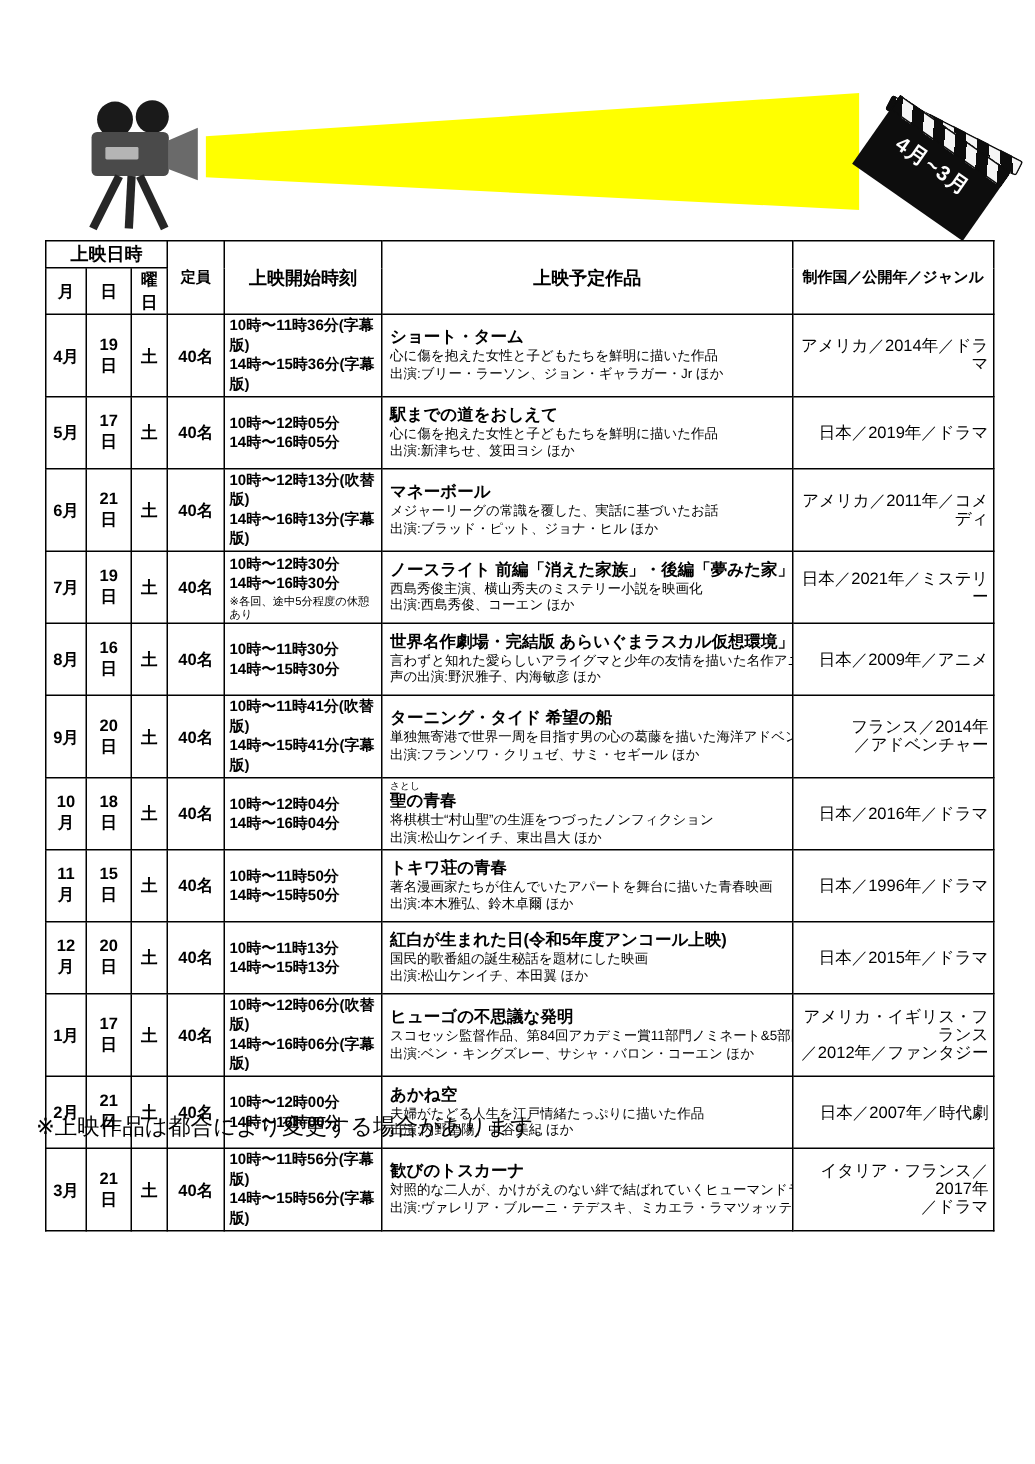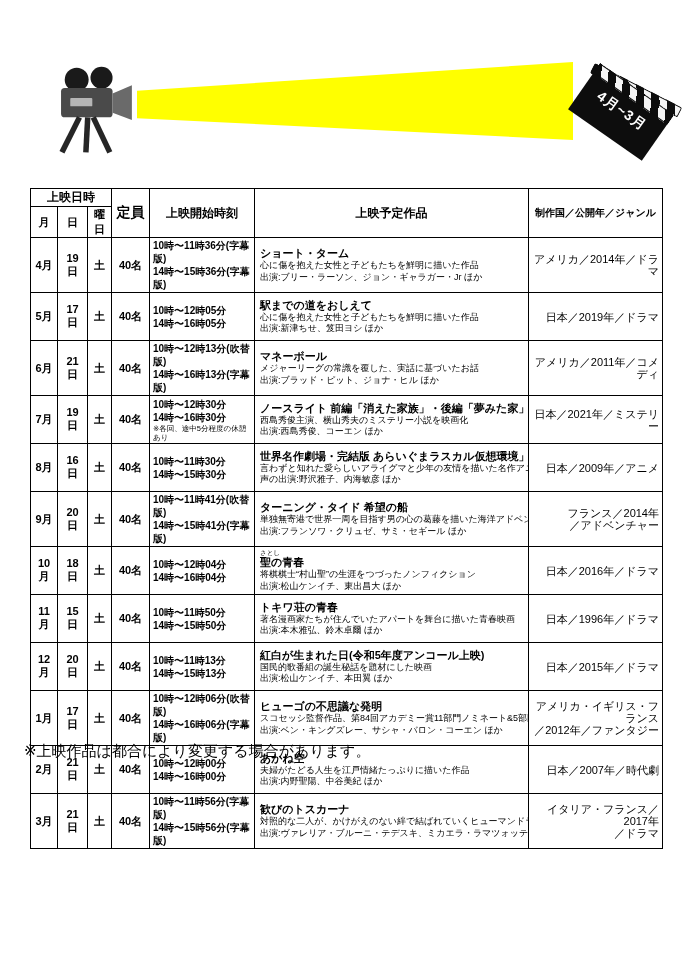--- a/index.html
+++ b/index.html
@@ -20,26 +20,26 @@
         transform:rotate(27deg);transform-origin:left bottom;box-shadow:0 0 0 1px #0d0d0d inset;}
   .clapper-board{position:absolute;left:16px;top:36px;width:90px;height:56px;background:#0d0d0d;
         transform:rotate(35deg);}
   .clapper-board::before{content:"";position:absolute;left:0;top:0;width:100%;height:12px;
         background:repeating-linear-gradient(60deg,#0d0d0d 0 8px,#f5f5f5 8px 15px);
         box-shadow:0 0 0 1px #0d0d0d inset;}
   .clapper-label{position:absolute;left:0;top:18px;width:100%;text-align:center;color:#fff;
         font-weight:bold;font-size:14px;letter-spacing:1px;}
 
   
-  table.schedule{position:absolute;left:30px;top:160px;width:632px;border-collapse:collapse;table-layout:fixed;margin-top:28px;}
+  table.schedule{position:absolute;left:30px;top:160px;width:632px;border-collapse:collapse;table-layout:fixed;}
   .schedule th,.schedule td{border:1px solid #000;padding:1px 3px;vertical-align:middle;overflow:hidden;}
   .schedule thead th{font-weight:bold;text-align:center;padding:0 1px;}
   .h-date{font-size:12px;height:17px;}
   .h-sub{font-size:11px;height:16px;}
-  .h-cap{font-size:14px;}
+  .h-cap{font-size:10px;}
   .h-time,.h-film{font-size:12px;}
   .h-country{font-size:10px;}
   .schedule tbody td{height:45px;}
   td.c{text-align:center;font-weight:bold;font-size:11px;}
   td.times{text-align:left;font-weight:bold;font-size:10px;line-height:13px;}
   .time-note{font-weight:normal;font-size:7.5px;line-height:9px;}
   td.film{padding-left:5px;}
   .furigana{font-size:6.5px;line-height:7px;}
   .furigana:empty{display:none;}
   .film-title{font-size:11px;font-weight:bold;line-height:13px;white-space:nowrap;}

